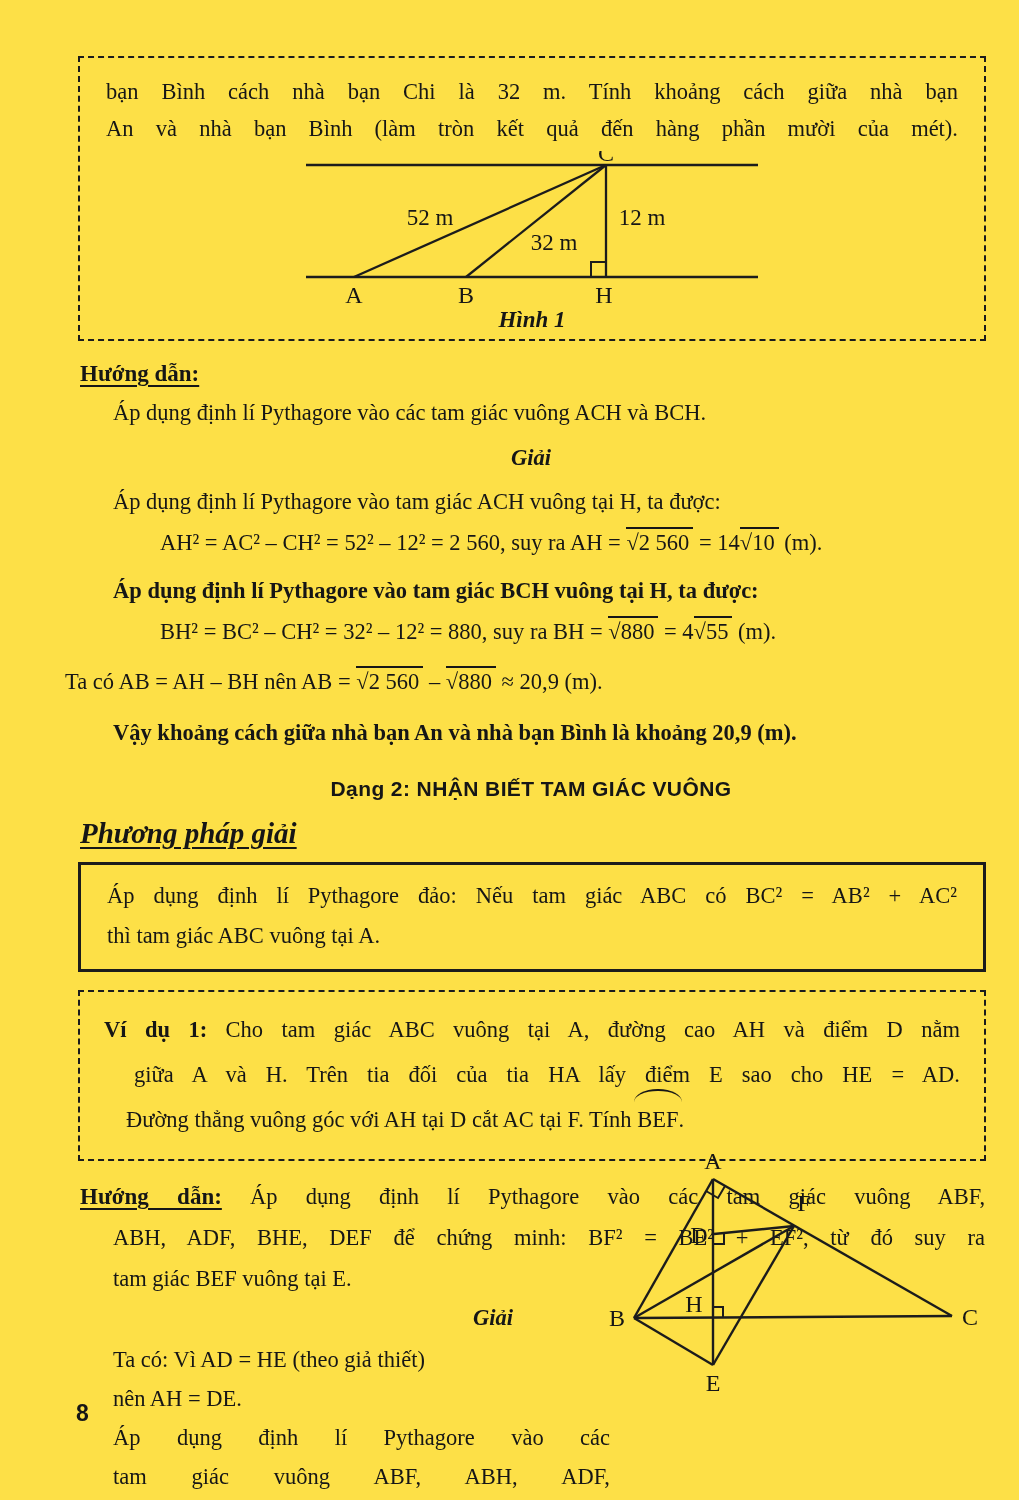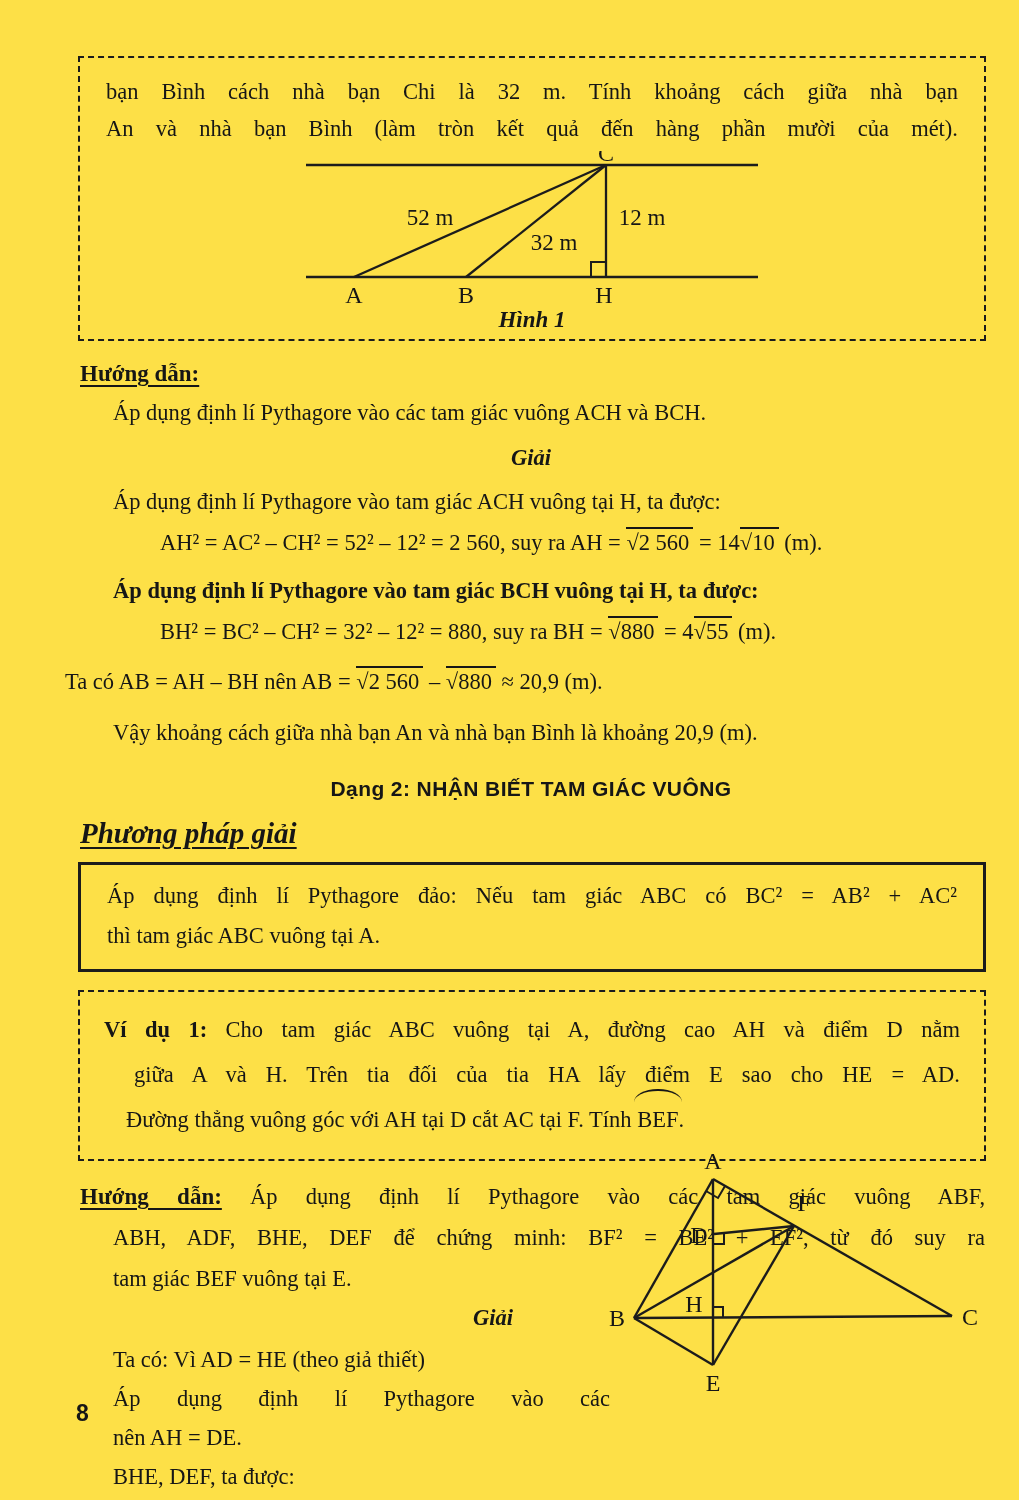--- a/index.html
+++ b/index.html
@@ -84,21 +84,21 @@
   <div class="t indent" style="margin-top:6px;font-weight:bold;">Áp dụng định lí Pythagore vào tam giác BCH vuông tại H, ta được:</div>
 
   <div class="formula">
     <span>BH² = BC² – CH² = 32² – 12² = 880, suy ra BH = </span><span class="sqrt">880</span><span> = 4</span><span class="sqrt">55</span><span> (m).</span>
   </div>
 
   <div class="formula" style="margin-left:65px;margin-top:4px;">
     <span>Ta có AB = AH – BH nên AB = </span><span class="sqrt">2 560</span><span> – </span><span class="sqrt">880</span><span> ≈ 20,9 (m).</span>
   </div>
 
-  <div class="t indent" style="margin-top:9px;">Vậy khoảng cách giữa nhà bạn An và nhà bạn Bình là khoảng 20,9 (m).</div>
+  <div class="t indent" style="margin-top:9px;font-weight:bold;">Vậy khoảng cách giữa nhà bạn An và nhà bạn Bình là khoảng 20,9 (m).</div>
 
   <div class="dang-heading center-block">Dạng 2: NHẬN BIẾT TAM GIÁC VUÔNG</div>
 
   <div class="method-label">
     <span class="bu bi">Phương pháp giải</span>
   </div>
 
   <div class="solid-box">
     <div class="t just" style="line-height:40px;">Áp dụng định lí Pythagore đảo: Nếu tam giác ABC có BC² = AB² + AC²</div>
     <div class="t" style="line-height:40px;">thì tam giác ABC vuông tại A.</div>
@@ -112,22 +112,23 @@
 
   <div class="t just" style="margin:17px 34px 0 80px;">
     <span class="bu" style="font-size:23px;">Hướng dẫn:</span><span> Áp dụng định lí Pythagore vào các tam giác vuông ABF,</span>
   </div>
   <div class="t just indent" style="margin-top:4px;">ABH, ADF, BHE, DEF để chứng minh: BF² = BE² + EF², từ đó suy ra</div>
   <div class="t indent" style="margin-top:4px;">tam giác BEF vuông tại E.</div>
 
   <div class="t bi" style="width:830px;margin:2px 0 0 78px;text-align:center;">Giải</div>
 
   <div class="t" style="margin:5px 0 0 113px;width:490px;">Ta có: Vì AD = HE (theo giả thiết)</div>
+  <div class="t" style="margin:2px 0 0 113px;width:490px;">nên AH = DE.</div>
   <div class="t just" style="margin:2px 0 0 113px;width:497px;">Áp dụng định lí Pythagore vào các</div>
-  <div class="t" style="margin:2px 0 0 113px;width:490px;">nên AH = DE.</div>
+  <div class="t just" style="margin:2px 0 0 113px;width:497px;">tam giác vuông ABF, ABH, ADF,</div>
   <div class="t" style="margin:2px 0 0 113px;width:490px;">BHE, DEF, ta được:</div>
 
   <svg class="fig2" width="400" height="255" viewBox="0 0 400 255">
     <line x1="36" y1="165" x2="115" y2="26" stroke="#1c1c1c" stroke-width="2.4"></line>
     <line x1="115" y1="26" x2="354" y2="163" stroke="#1c1c1c" stroke-width="2.4"></line>
     <line x1="115" y1="26" x2="115" y2="212" stroke="#1c1c1c" stroke-width="2.4"></line>
     <line x1="36" y1="165" x2="354" y2="163" stroke="#1c1c1c" stroke-width="2.4"></line>
     <line x1="116" y1="81" x2="196" y2="73" stroke="#1c1c1c" stroke-width="2.4"></line>
     <line x1="36" y1="165" x2="196" y2="73" stroke="#1c1c1c" stroke-width="2.4"></line>
     <line x1="115" y1="212" x2="196" y2="73" stroke="#1c1c1c" stroke-width="2.4"></line>

